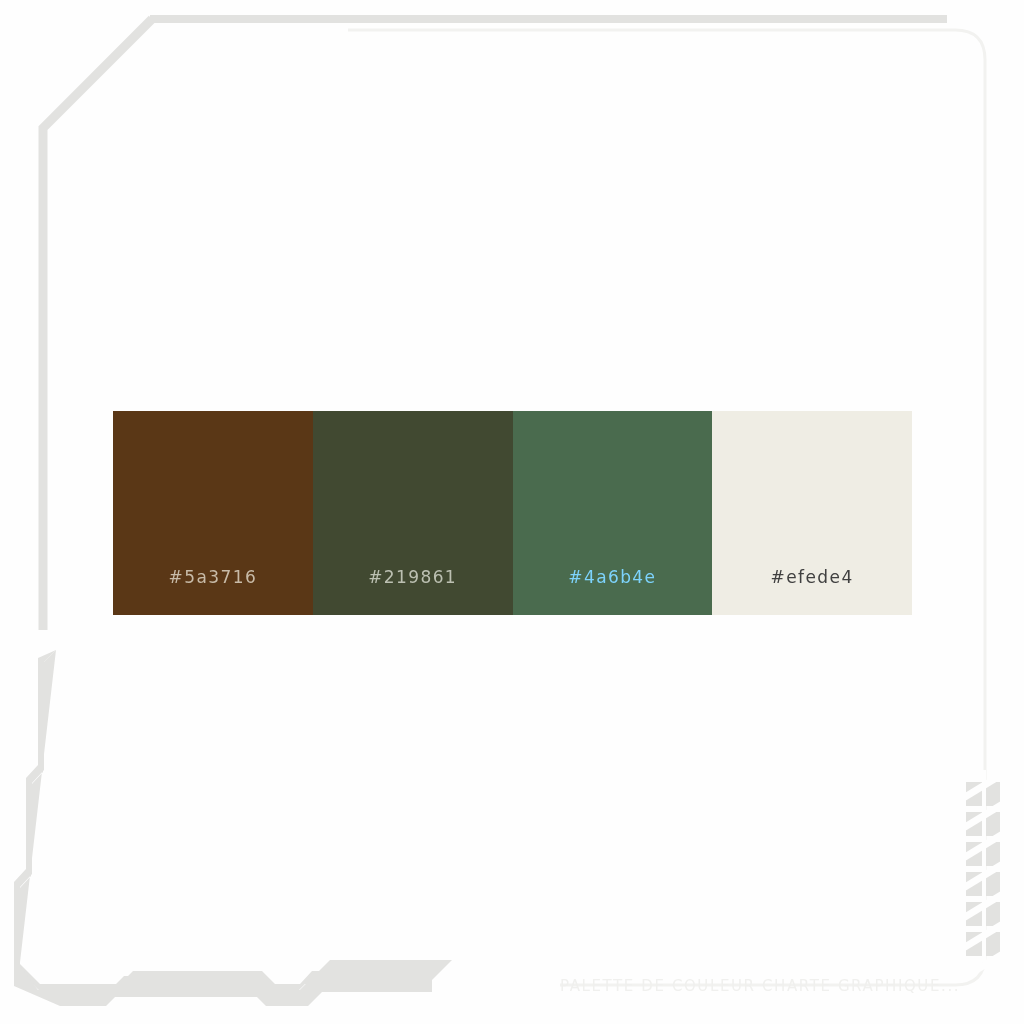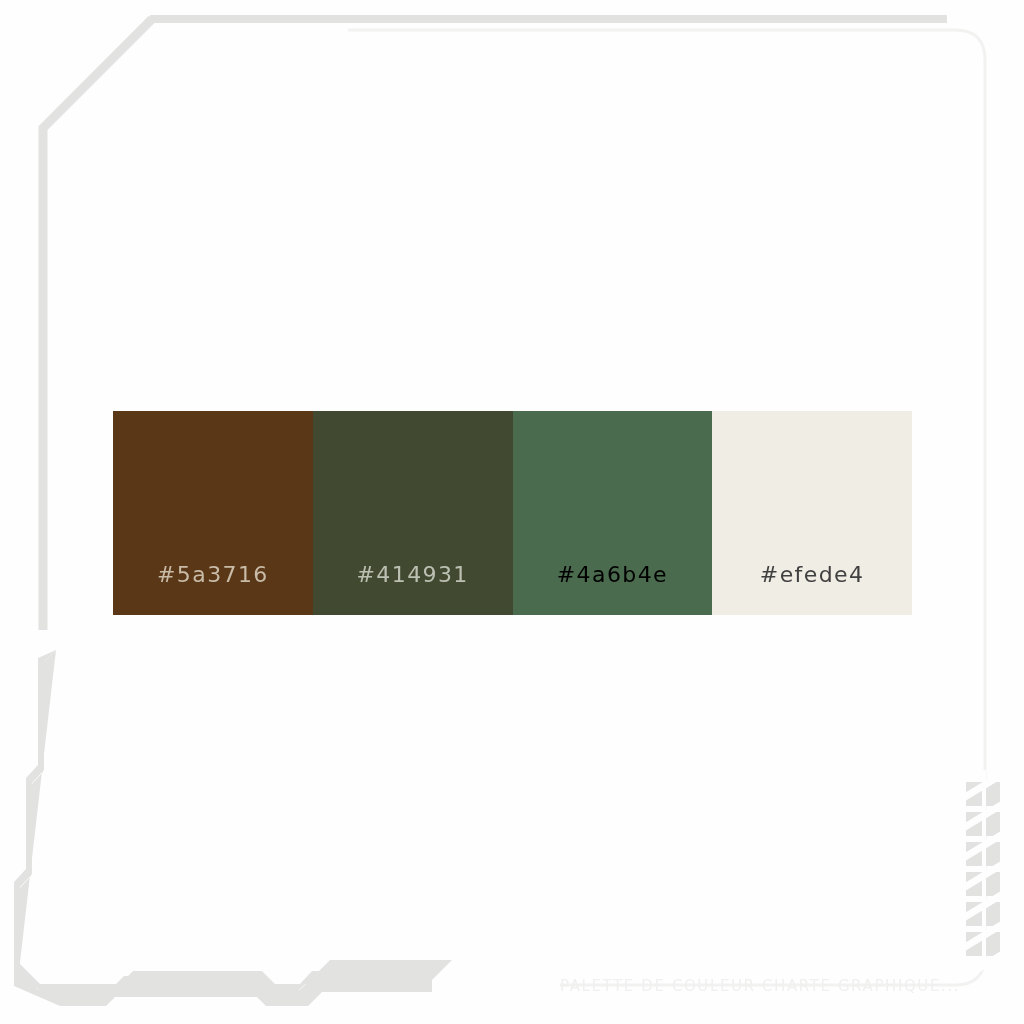--- a/index.html
+++ b/index.html
@@ -40,21 +40,21 @@
   }
   .swatch {
     flex: 1 1 0;
     position: relative;
     display: flex;
     align-items: flex-end;
     justify-content: center;
   }
   .swatch-label {
     font-family: "DejaVu Sans", "Liberation Sans", sans-serif;
-    font-size: 22px;
+    font-size: 17px;
     font-weight: 400;
     letter-spacing: 1.4px;
     padding-bottom: 28px;
     white-space: nowrap;
     margin-top: 38px;
     -webkit-font-smoothing: antialiased;
   }
 
   
   #watermark {
@@ -162,24 +162,24 @@
       <line x1="960" y1="980" x2="1006" y2="952"></line>
       <line x1="984" y1="770" x2="984" y2="962" stroke-width="4"></line>
     </g>
   </svg>
 
   <div id="palette">
     <div class="swatch" style="background-color: rgb(90, 55, 22);">
       <span class="swatch-label" style="color: rgb(200, 187, 168);">#5a3716</span>
     </div>
     <div class="swatch" style="background-color: rgb(65, 73, 49);">
-      <span class="swatch-label" style="color: rgb(188, 192, 178);">#414931</span>
+      <span class="swatch-label" style="color: rgb(188, 192, 178);">#219861</span>
     </div>
     <div class="swatch" style="background-color: rgb(74, 107, 78);">
-      <span class="swatch-label" style="color: #000000; text-align: center;">#4a6b4e</span>
+      <span class="swatch-label" style="color: #7dd3fc; text-align: center;">#4a6b4e</span>
     </div>
     <div class="swatch" style="background-color: rgb(239, 237, 228);">
       <span class="swatch-label" style="color: #404040;">#efede4</span>
     </div>
   </div>
 
   <div id="watermark" style="color: rgb(240, 240, 238);">PALETTE DE COULEUR CHARTE GRAPHIQUE...</div>
 
 </div>
 

